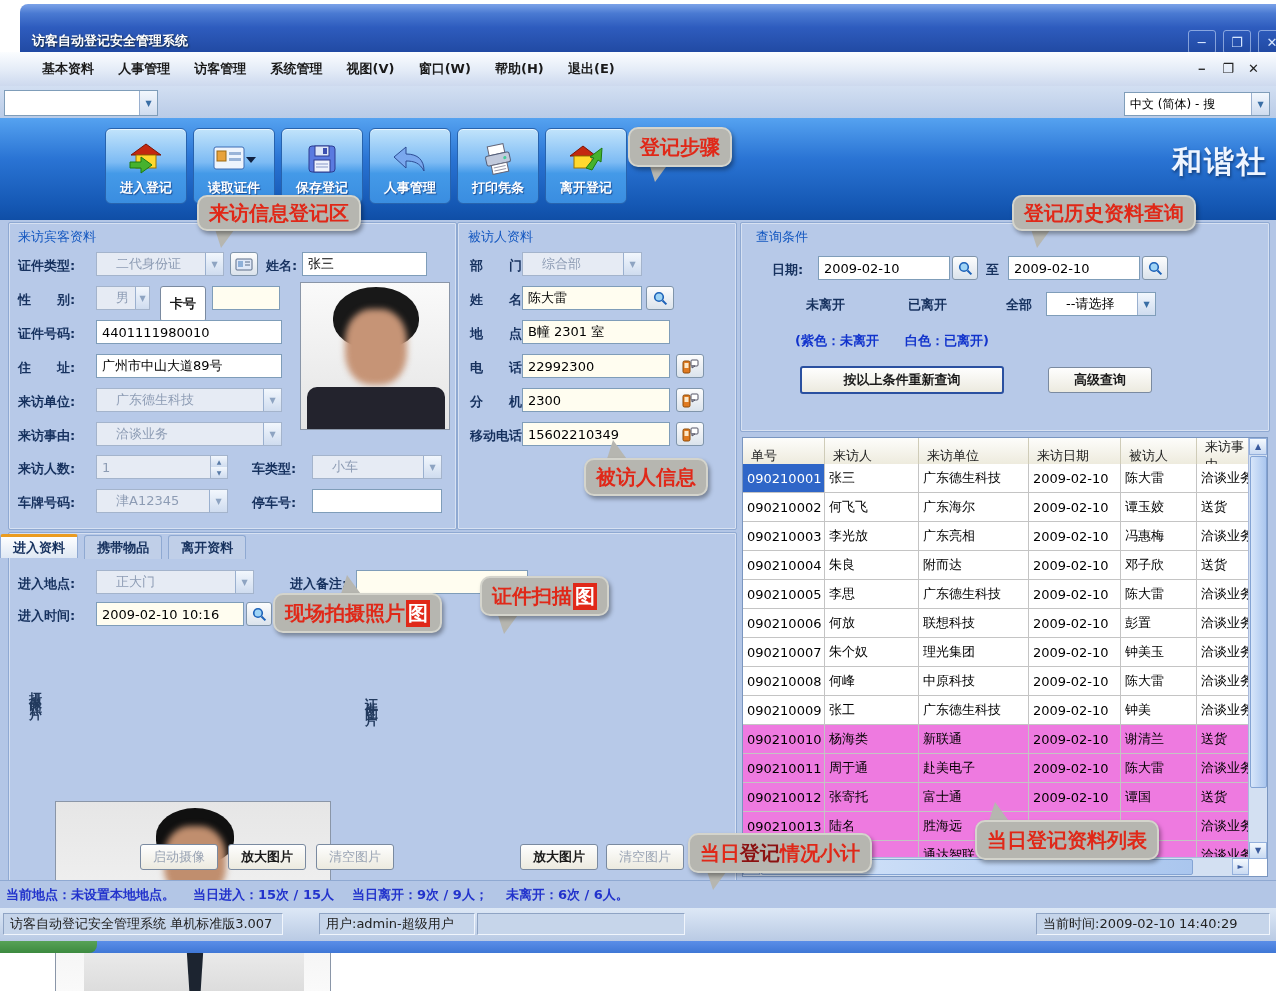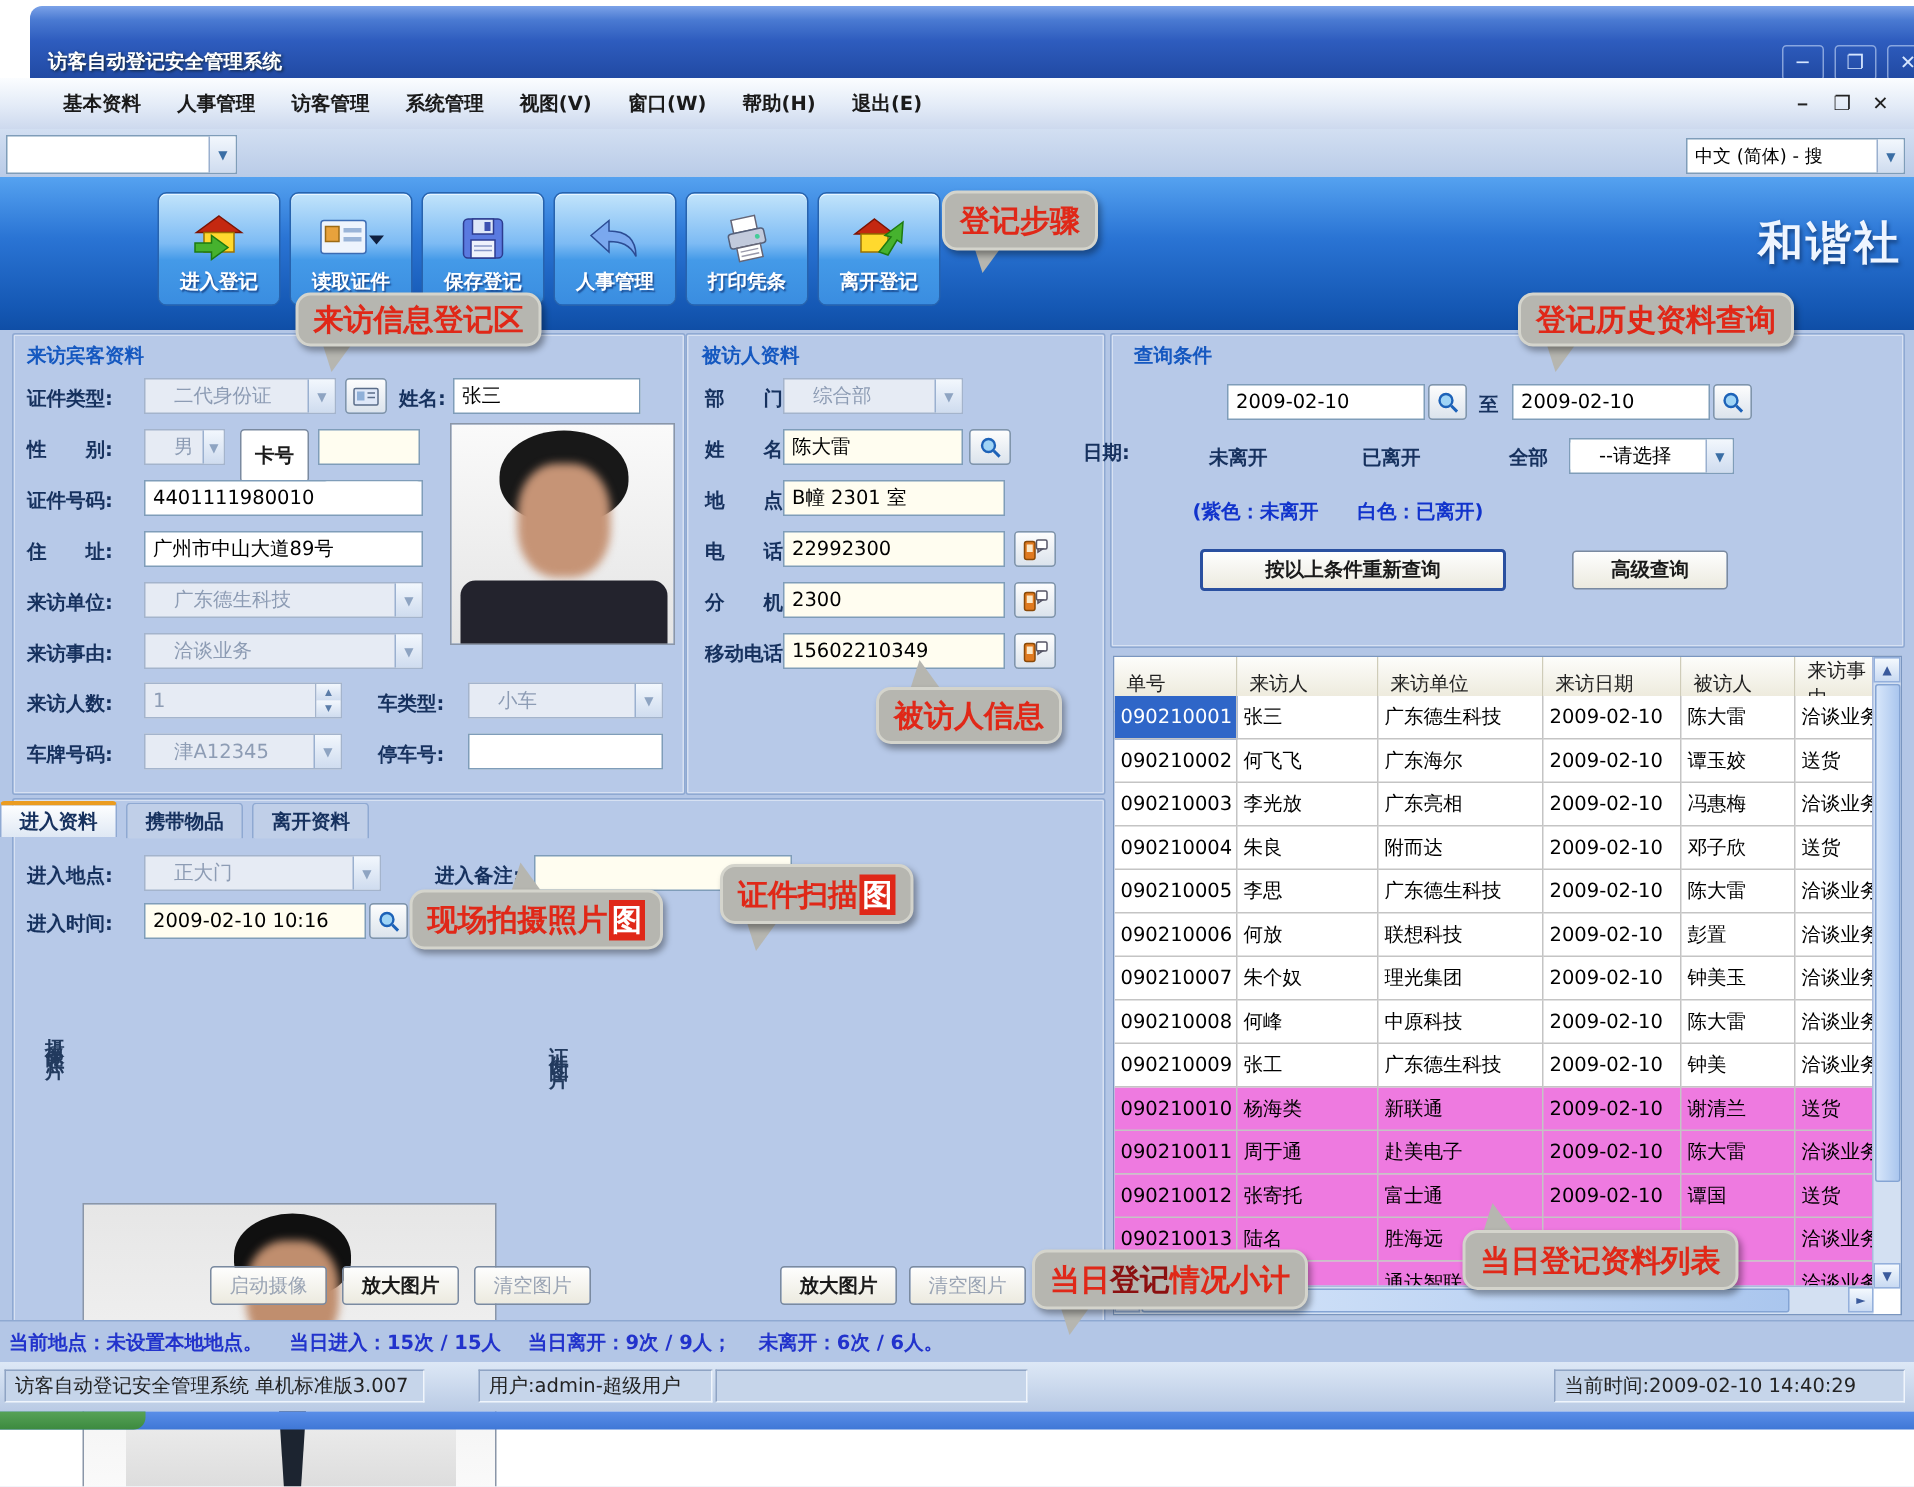--- a/index.html
+++ b/index.html
@@ -30,21 +30,21 @@
   .tbtn{width:82px;height:76px;border-radius:6px;border:1px solid #2763ae;
     background:linear-gradient(180deg,#c2e4fb 0%,#7dbbf4 45%,#449ae8 60%,#3a8de0 100%);
     box-shadow:inset 0 1px 0 #e8f5ff;display:flex;flex-direction:column;align-items:center;justify-content:flex-end;
     padding-bottom:6px;box-sizing:border-box;}
   .tbtn .ticon{height:40px;display:flex;align-items:center;justify-content:center;}
   .tbtn .tlabel{color:#fff;font-weight:bold;font-size:13px;text-shadow:1px 1px 1px #1c4f96;}
   .brand{color:#eef5ff;font-size:30px;font-weight:bold;letter-spacing:2px;text-shadow:1px 2px 3px #14407e;}
   
   .contentbg{left:0;top:220px;width:1276px;height:688px;background:#b3c6e6;}
   .panel{border:1px solid #8fa9d2;border-radius:2px;box-shadow:inset 0 0 0 1px rgba(255,255,255,.45);}
-  .gtitle{color:#1558c0;font-weight:bold;font-size:13px;}
+  .gtitle{color:#1558c0;font-weight:normal;font-size:13px;}
   .lbl{color:#16315e;font-weight:bold;font-size:13px;white-space:nowrap;}
   .inp{background:#fffdf0;border:1px solid #7f9db9;box-sizing:border-box;display:flex;align-items:center;
     padding:0 5px;font-size:13px;height:24px;white-space:nowrap;overflow:hidden;}
   .inp.white{background:#fff;}
   .dd{box-sizing:border-box;border:1px solid #a4b4cc;background:#e6ebf4;display:flex;align-items:center;height:24px;}
   .dd .fill{flex:1;padding:0 19px;font-size:13px;color:#8d9cb4;white-space:nowrap;overflow:hidden;}
   .dd.en .fill{color:#000;background:#fff;}
   .dd.en{background:#fff;border-color:#7f9db9;}
   .dd .darrow::after{color:#8ea4c2;}
   .dd.en .darrow::after{color:#3a6ea5;}
@@ -361,21 +361,21 @@
         <rect x="2.5" y="4" width="4" height="5" fill="#fbe8c8"></rect>
         <rect x="9" y="1" width="7" height="6" rx="1" fill="#fff" stroke="#556"></rect>
         <polygon points="10,7 13,7 10,9" fill="#fff" stroke="#556"></polygon>
       </svg>
   </div>
 
   
   <div class="abs panel" style="left:740px;top:222px;width:528px;height:208px;background:#b7c9e8;"></div>
   <span class="abs gtitle" style="left:756px;top:228px;">查询条件</span>
 
-  <span class="abs lbl" style="left:722px;top:261px;margin-top:32px;">日期:</span>
+  <span class="abs lbl" style="left:772px;top:261px;">日期:</span>
   <div class="abs inp white" style="left:818px;top:256px;width:132px;">2009-02-10</div>
   <div class="abs minibtn" style="left:952px;top:256px;width:26px;height:24px;">
     <svg width="15" height="15" viewBox="0 0 15 15">
         <circle cx="6" cy="6" r="4.3" fill="#9fd4f6" stroke="#1d62b8" stroke-width="1.6"></circle>
         <line x1="9.5" y1="9.5" x2="13.4" y2="13.4" stroke="#1d62b8" stroke-width="2"></line>
       </svg>
   </div>
   <span class="abs lbl" style="left:986px;top:261px;">至</span>
   <div class="abs inp white" style="left:1008px;top:256px;width:132px;">2009-02-10</div>
   <div class="abs minibtn" style="left:1142px;top:256px;width:26px;height:24px;">

